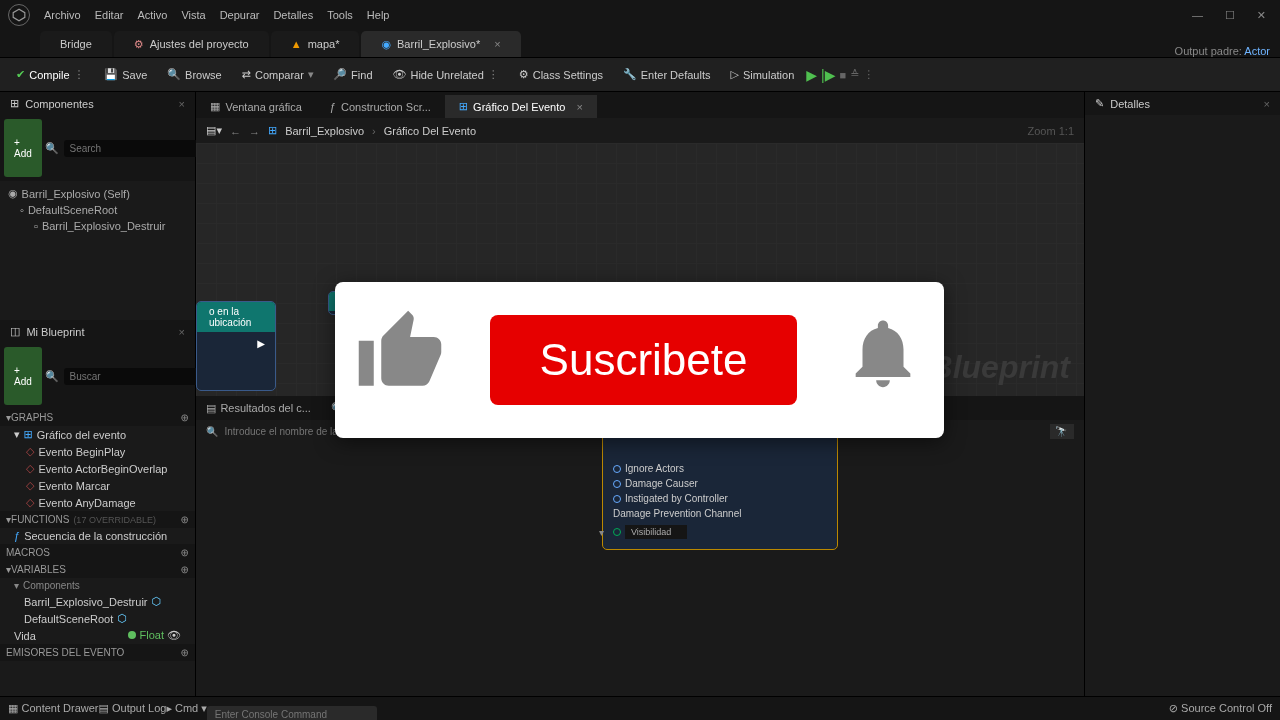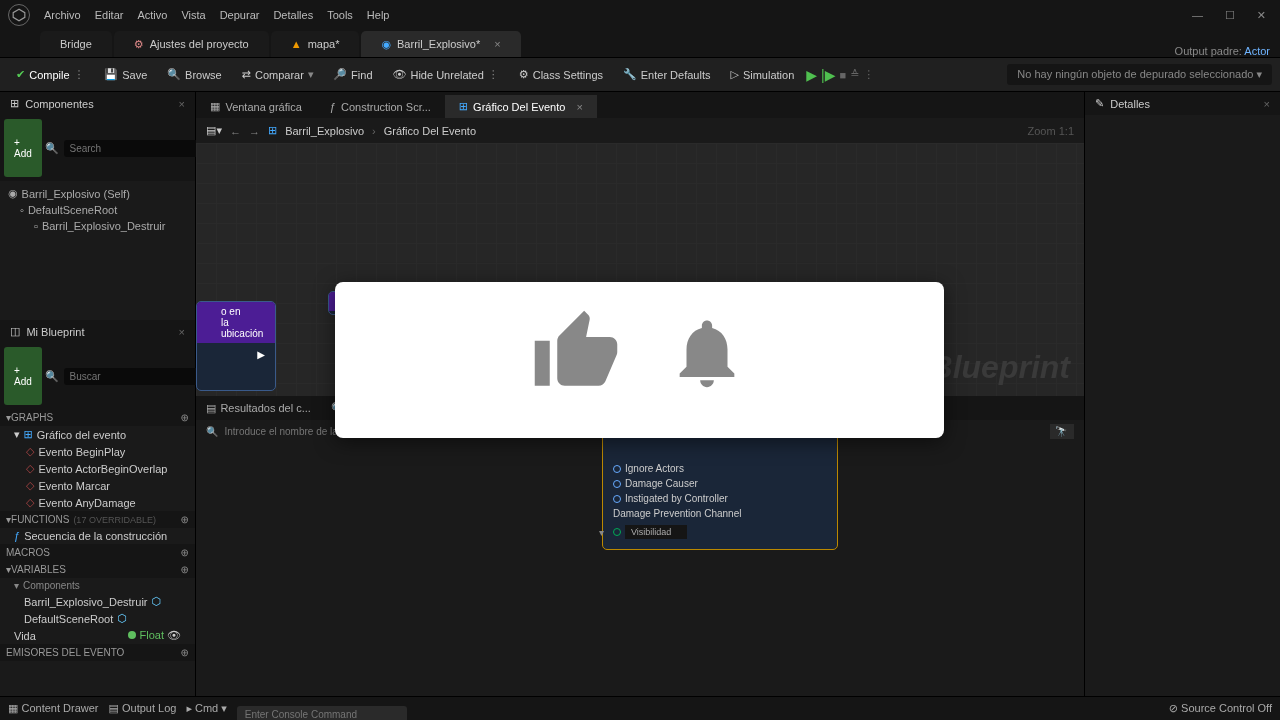--- a/index.html
+++ b/index.html
@@ -54,38 +54,38 @@
 .center-tabs { height: 26px; background: #151515; display: flex; align-items: flex-end; }
 .ctab { padding: 5px 14px; color: #aaa; display: flex; align-items: center; gap: 5px; }
 .ctab.active { background: #2a2a2a; color: #fff; }
 .breadcrumb { padding: 6px 10px; background: #1a1a1a; display: flex; align-items: center; gap: 8px; color: #ccc; }
 .breadcrumb .sep { color: #666; }
 .zoom { margin-left: auto; color: #555; }
 
 
 .graph { flex: 1; position: relative; background: #262626; background-image: linear-gradient(#2a2a2a 1px, transparent 1px), linear-gradient(90deg, #2a2a2a 1px, transparent 1px); background-size: 20px 20px; }
 .node { position: absolute; background: #1a2638; border: 1px solid #3a5a8a; border-radius: 5px; color: #ccc; font-size: 10px; }
-.node-hdr { background: #4c1d95; padding: 4px 24px; border-radius: 4px 4px 0 0; color: #fff; }
+.node-hdr { background: #0f766e; padding: 4px 12px; border-radius: 4px 4px 0 0; color: #fff; }
 .node-sub { padding: 2px 8px; color: #88aaff; font-style: italic; font-size: 9px; }
 .node-body { padding: 6px 10px; }
 .node-pin { padding: 2px 0; display: flex; align-items: center; gap: 4px; }
 .pin-dot { width: 8px; height: 8px; border: 1px solid #6af; border-radius: 50%; }
 .pin-select { background: #151515; padding: 2px 16px 2px 6px; border-radius: 0; font-size: 9px; margin: 2px 0; color: #aaa; position: relative; }
 .watermark { position: absolute; bottom: 10px; right: 14px; font-size: 32px; font-weight: bold; color: #3a3a3a; font-style: italic; }
 
 
 .bottom-tabs { height: 24px; background: #151515; display: flex; align-items: center; }
 .btab { padding: 4px 10px; color: #aaa; display: flex; align-items: center; gap: 4px; }
 .bsearch { padding: 4px 10px; background: #1a1a1a; color: #666; font-size: 10px; display: flex; align-items: center; gap: 6px; }
 
 
 .right { width: 196px; background: #1a1a1a; border-left: 1px solid #000; }
 
 
-.statusbar { height: 24px; background: #151515; display: flex; align-items: center; padding: 0 8px; gap: 10px; color: #aaa; border-top: 1px solid #000; }
+.statusbar { height: 24px; background: #151515; display: flex; align-items: center; padding: 0 8px; color: #aaa; border-top: 1px solid #000; }
 .statusbar .cmd-input { background: #2a2a2a; border: none; color: #666; padding: 3px 8px; border-radius: 3px; font-size: 10px; width: 170px; margin-top: 12px; }
 .src-ctrl { margin-left: auto; color: #aaa; }
 
 
 .overlay { position: absolute; left: 335px; top: 282px; width: 609px; height: 156px; background: #fff; border-radius: 8px; display: flex; align-items: center; justify-content: center; gap: 45px; padding: 0 30px; box-shadow: 0 4px 20px rgba(0,0,0,0.5); }
 .like-ic { font-size: 70px; color: #888; }
 .sub-btn { background: #e60000; color: #fff; font-size: 44px; font-weight: 500; padding: 20px 50px; border-radius: 8px; }
 .bell-ic { font-size: 68px; color: #888; }
 
 svg { fill: currentColor; }
@@ -176,21 +176,20 @@
       <span>▷</span>
       <span>Simulation</span>
     </div>
   <div class="play-ctrl">
     <span class="play-ic">▶</span>
     <span class="play-ic">|▶</span>
     <span style="color:#666">■</span>
     <span style="color:#666">≙</span>
     <span style="color:#666">⋮</span>
   </div>
-  <div class="debug-select"><span>No hay ningún objeto de depurado seleccionado</span> ▾</div>
 </div>
 
 <div class="main">
 
   <div class="left">
     <div class="panel-tab">
       <span>⊞</span>
       <span>Componentes</span>
       <span class="close">×</span>
     </div>
@@ -379,18 +378,19 @@
   <input class="cmd-input" placeholder="Enter Console Command" style="">
   <span class="src-ctrl">⊘ <span>Source Control Off</span></span>
 </div>
 
 <div class="overlay">
   <div class="like-ic">
     <svg width="90" height="90" viewBox="0 0 24 24">
         <path d="M1 21h4V9H1v12zm22-11c0-1.1-.9-2-2-2h-6.31l.95-4.57.03-.32c0-.41-.17-.79-.44-1.06L14.17 1 7.59 7.59C7.22 7.95 7 8.45 7 9v10c0 1.1.9 2 2 2h9c.83 0 1.54-.5 1.84-1.22l3.02-7.05c.09-.23.14-.47.14-.73v-2z"></path>
       </svg>
   </div>
+  <div class="sub-btn">Suscribete</div>
   <div class="bell-ic">
     <svg width="82" height="90" viewBox="0 0 24 24">
         <path d="M12 22c1.1 0 2-.9 2-2h-4c0 1.1.9 2 2 2zm6-6v-5c0-3.07-1.63-5.64-4.5-6.32V4c0-.83-.67-1.5-1.5-1.5s-1.5.67-1.5 1.5v.68C7.64 5.36 6 7.92 6 11v5l-2 2v1h16v-1l-2-2z"></path>
       </svg>
   </div>
 </div>
 
 </body></html>

